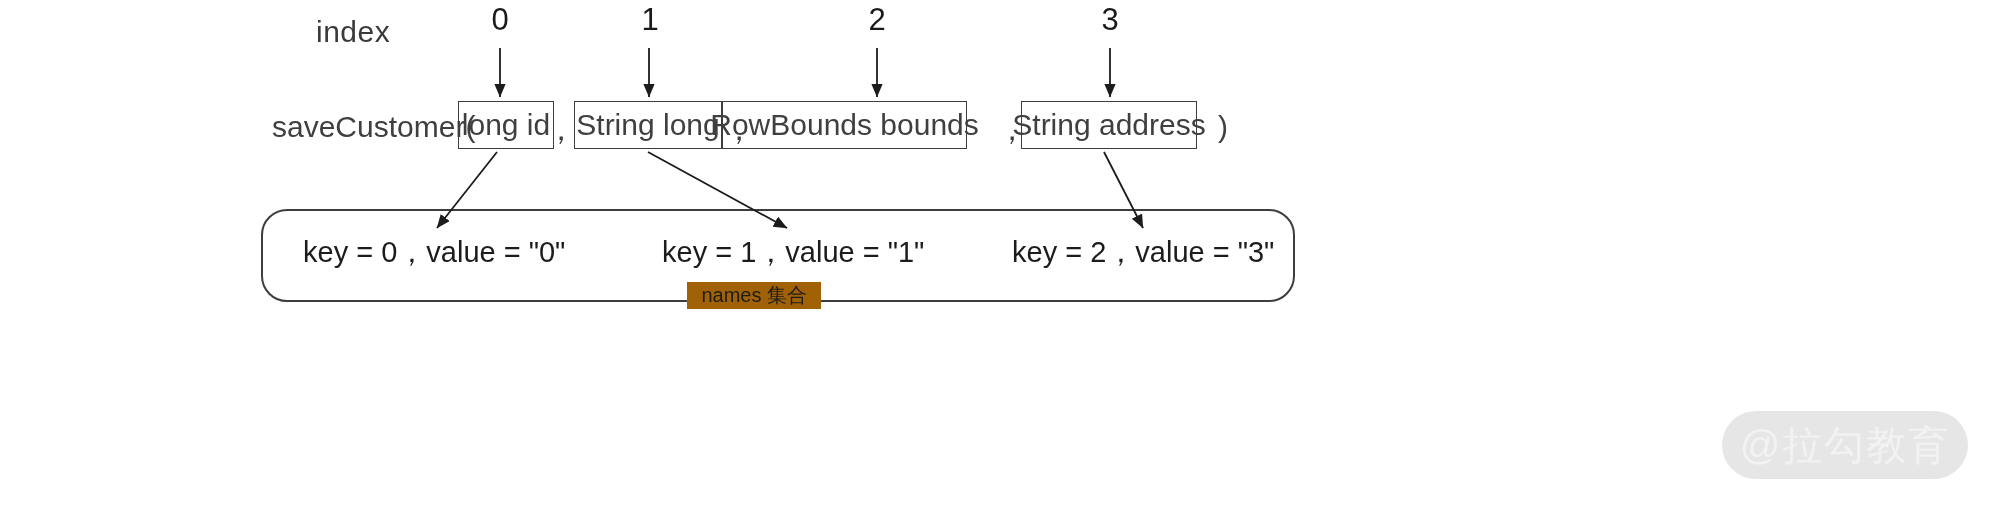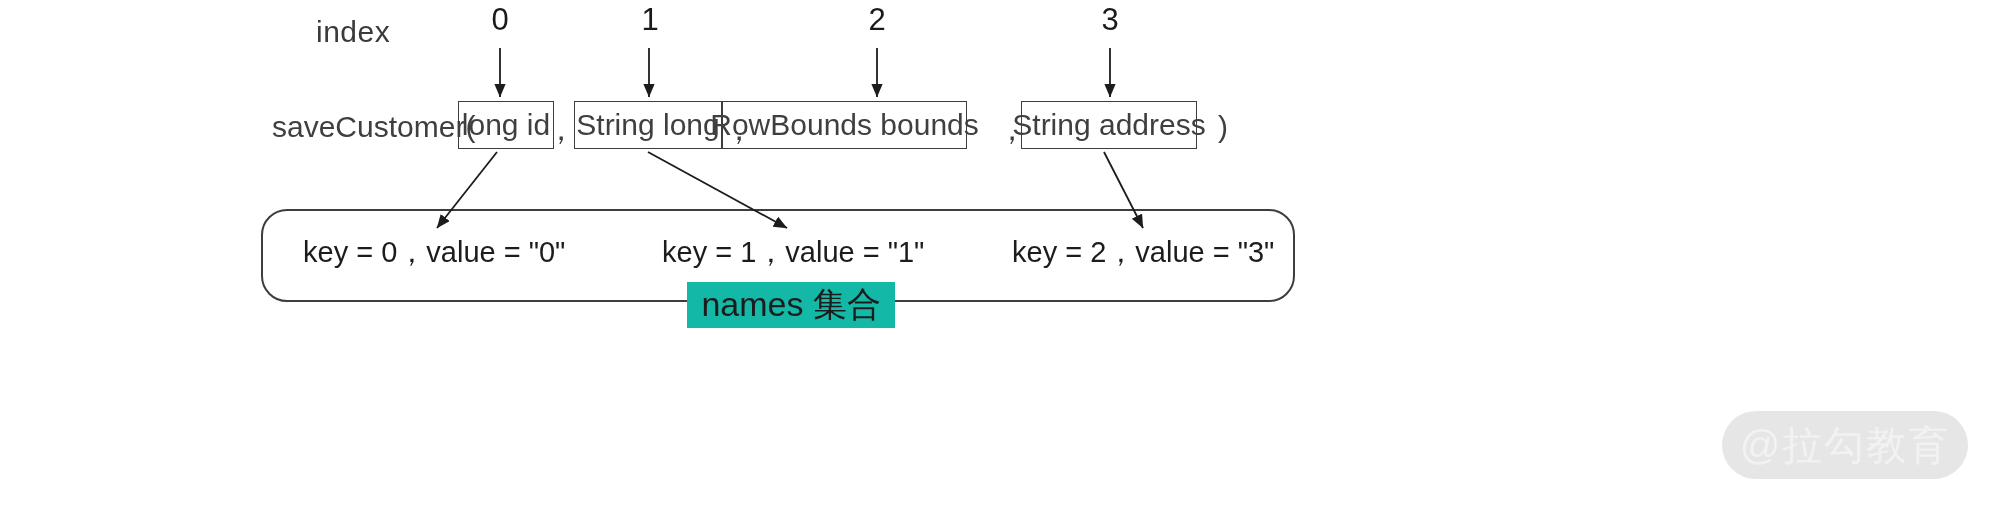--- a/index.html
+++ b/index.html
@@ -67,23 +67,23 @@
     border-radius: 26px;
     box-sizing: border-box;
     background: transparent;
   }
   .entry-text {
     font-size: 29px;
     color: #1c1c1c;
     white-space: nowrap;
   }
   .collection-caption {
-    font-size: 34px;
+    font-size: 20px;
     color: #1c1c1c;
-    background: #14b8a6;
+    background: #a16207;
     padding: 0 14px;
     white-space: nowrap;
   }
 
   
   #arrow-layer {
     position: absolute;
     left: 0; top: 0;
     width: 2002px;
     height: 511px;

